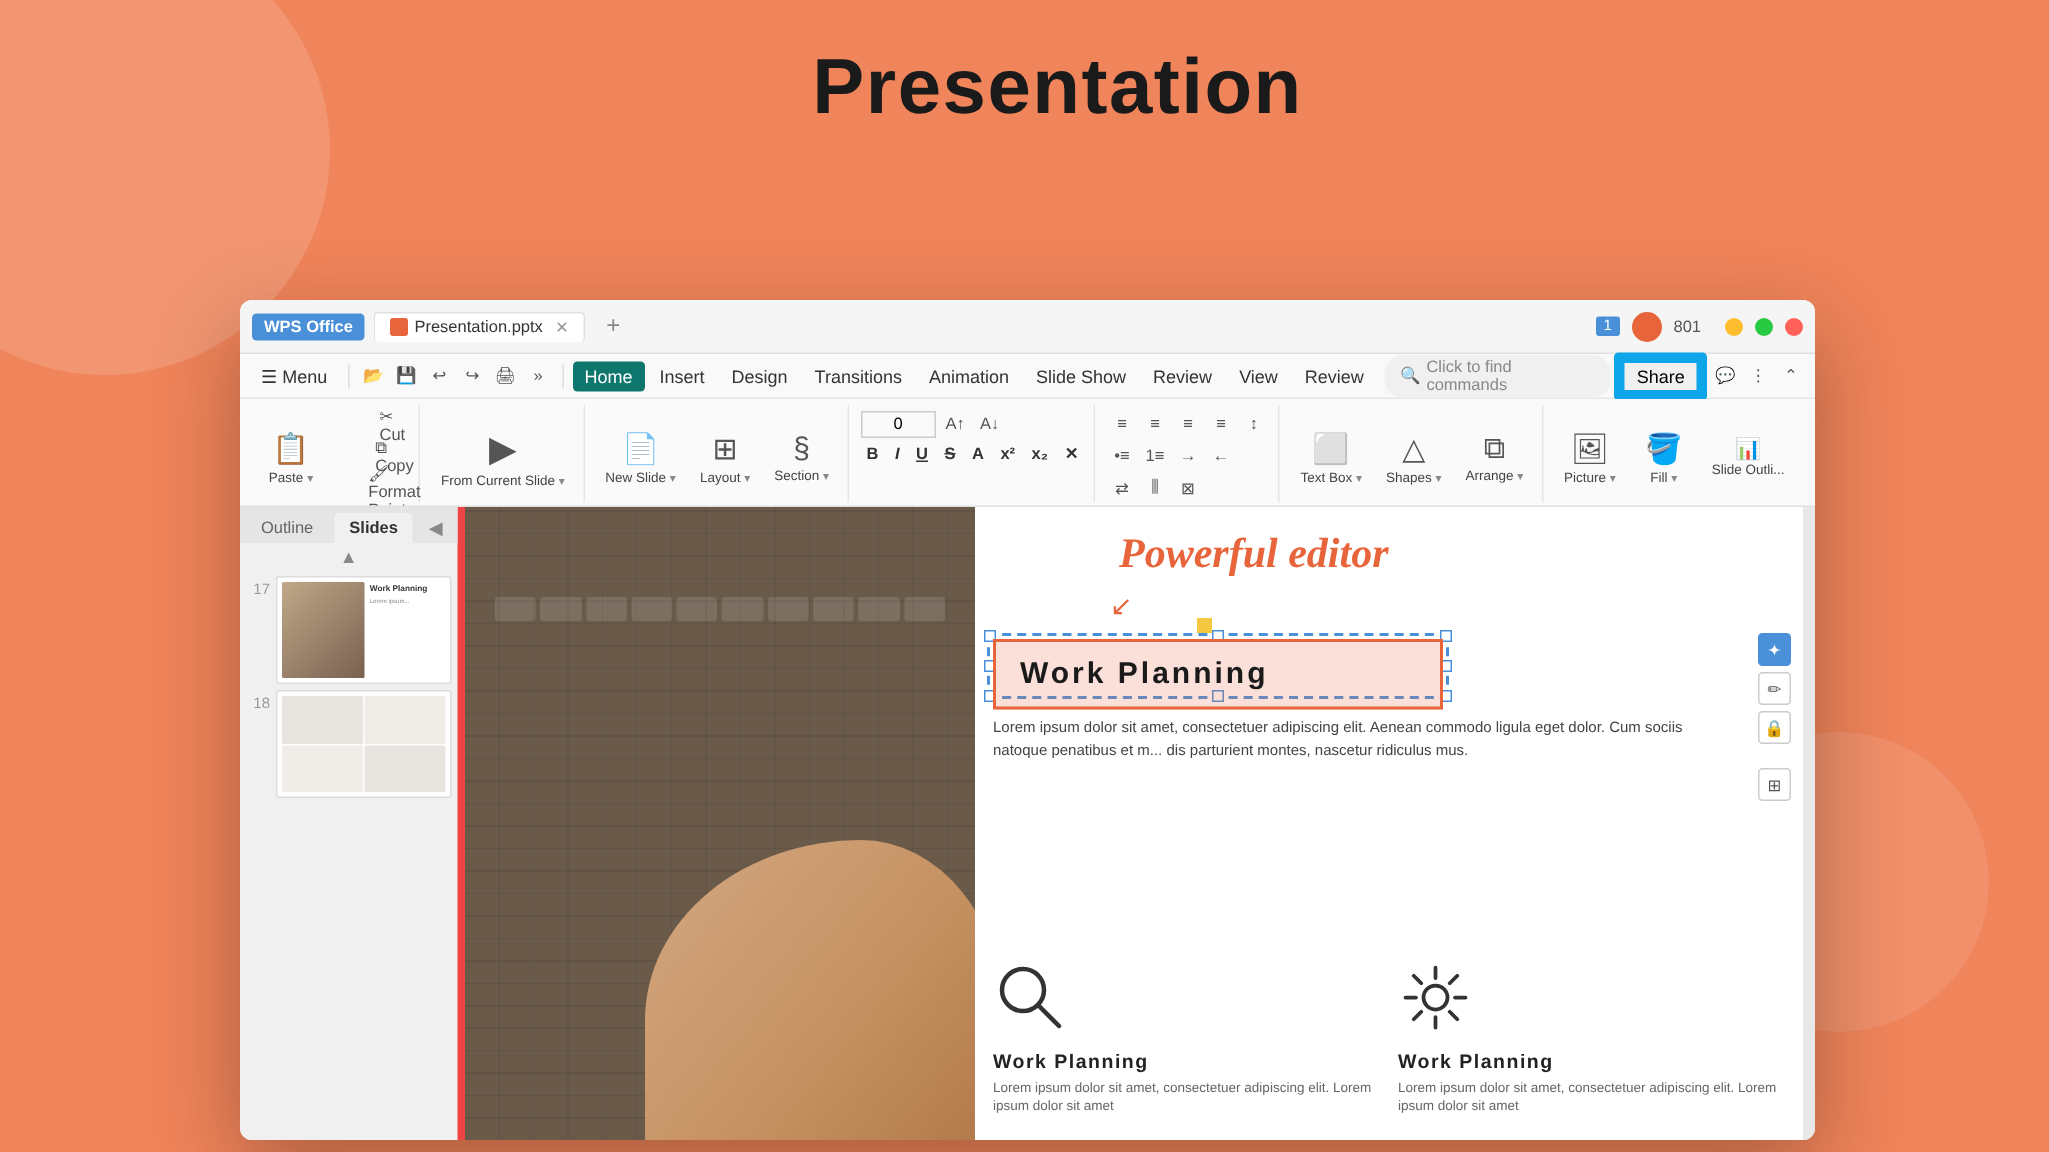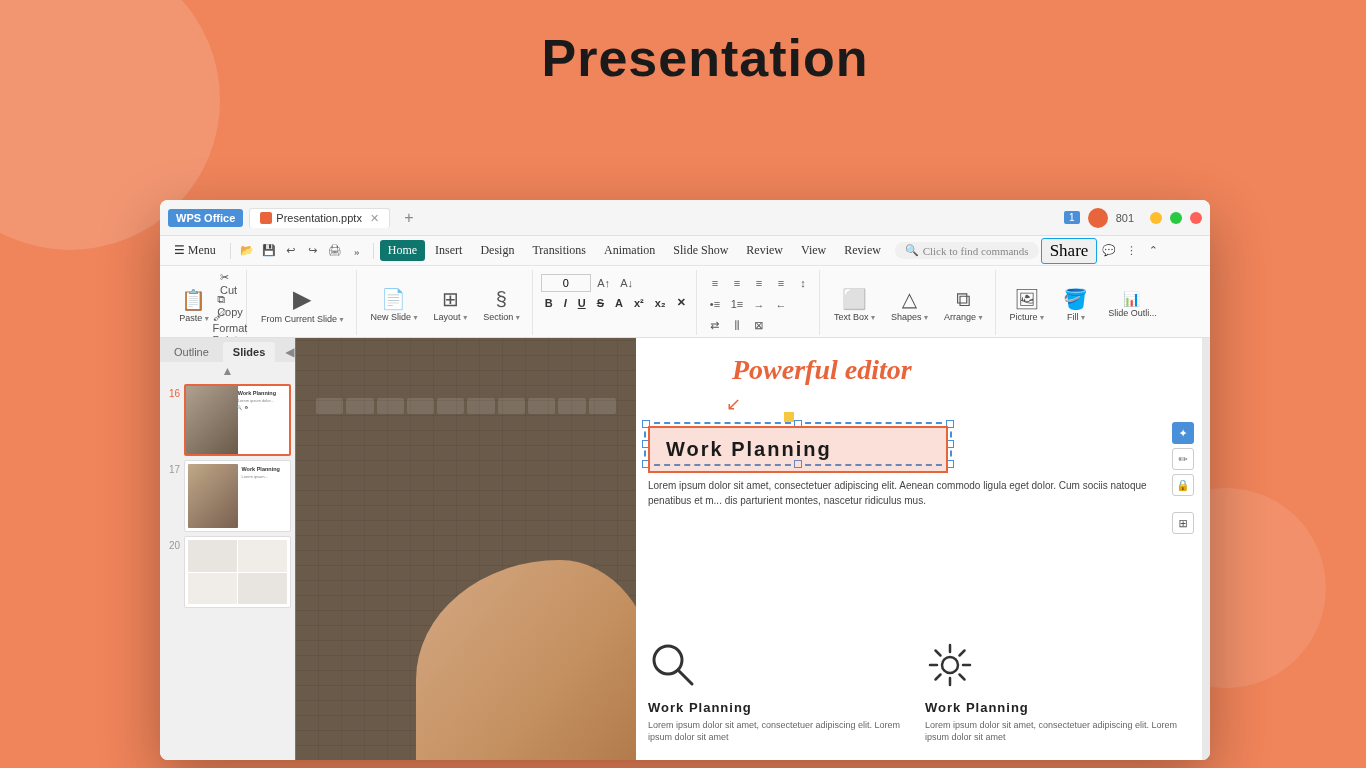--- a/index.html
+++ b/index.html
@@ -146,21 +146,20 @@
     
     .menu-bar {
       height: 30px;
       background: #f9f9f9;
       border-bottom: 1px solid #e5e5e5;
       display: flex;
       align-items: center;
       padding: 0 6px;
       gap: 2px;
       flex-shrink: 0;
-      font-family: Liberation Serif, serif;
     }
     .menu-item {
       padding: 3px 8px;
       font-size: 12px;
       color: #333;
       cursor: pointer;
       border-radius: 3px;
       white-space: nowrap;
     }
     .menu-item.active { background: #0f766e; color: #fff; border-radius: 3px; }
@@ -172,23 +171,23 @@
       border-radius: 12px;
       padding: 2px 10px;
       font-size: 11px;
       color: #888;
       gap: 4px;
       cursor: pointer;
       margin-left: 4px;
     }
     .share-btn {
       background: #f0f0f0;
-      border: 1px solid #0ea5e9;
+      border: 7px solid #0ea5e9;
       padding: 2px 8px;
-      font-size: 17px;
+      font-size: 12px;
       border-radius: 3px;
       cursor: pointer;
     }
     
     .ribbon {
       height: 72px;
       background: #fafafa;
       border-bottom: 1px solid #e0e0e0;
       display: flex;
       align-items: stretch;
@@ -211,43 +210,44 @@
       align-items: center;
       gap: 4px;
       flex: 1;
       padding-top: 4px;
     }
     
     .ribbon-small-row {
       display: flex;
       align-items: center;
       gap: 3px;
+      margin-left: 33px;
     }
     .small-icon-btn {
       width: 20px;
       height: 18px;
       display: flex;
       align-items: center;
       justify-content: center;
       font-size: 11px;
       cursor: pointer;
       border-radius: 2px;
       color: #555;
     }
     
     .content-area {
       flex: 1;
       display: flex;
       overflow: hidden;
     }
     
     .sidebar {
-      width: 136px;
+      width: 150px;
       background: #f0f0f0;
-      border-right: 1px solid #ef4444;
+      border-right: 5px solid #ef4444;
       display: flex;
       flex-direction: column;
       flex-shrink: 0;
     }
     .sidebar-tabs {
       display: flex;
       background: #e5e5e5;
       padding: 4px 4px 0;
       gap: 4px;
       align-items: center;
@@ -727,54 +727,38 @@
     <div class="sidebar">
       <div class="sidebar-tabs">
         <div class="sidebar-tab">Outline</div>
         <div class="sidebar-tab active">Slides</div>
         <div class="sidebar-collapse">◀</div>
       </div>
       <div class="sidebar-scroll-up">▲</div>
       <div class="slide-list">
 
 
-        <div class="slide-item">
-          <span class="slide-num" style="color:#e8643a;">16</span>
-          <div class="slide-thumb selected">
-            <div class="thumb-content">
-              <div class="mini-photo"></div>
-              <div class="mini-right">
-                <div class="mini-title">Work Planning</div>
-                <div class="mini-text">Lorem ipsum dolor...</div>
-                <div style="font-size:4px;margin-top:2px;display:flex;gap:2px;">
-                  <span>🔍</span>
-                    <span>⚙</span>
-                </div>
-              </div>
-            </div>
-          </div>
-        </div>
 
         <div class="slide-item">
           <span class="slide-num">17</span>
           <div class="slide-thumb">
             <div class="thumb-content">
               <div style="display:flex;gap:2px;height:100%;">
                 <div style="width:50%;background:linear-gradient(135deg,#c0a888,#7a6050);border-radius:1px;"></div>
                 <div style="flex:1;padding:2px;">
                   <div class="mini-title">Work Planning</div>
                   <div class="mini-text">Lorem ipsum...</div>
                 </div>
               </div>
             </div>
           </div>
         </div>
 
         <div class="slide-item">
-          <span class="slide-num">20</span>
+          <span class="slide-num">18</span>
           <div class="slide-thumb">
             <div class="thumb-content">
               <div style="display:grid;grid-template-columns:1fr 1fr;gap:1px;height:100%;">
                 <div style="background:#e8e4e0;border-radius:1px;"></div>
                 <div style="background:#f0ece8;border-radius:1px;"></div>
                 <div style="background:#f0ece8;border-radius:1px;"></div>
                 <div style="background:#e8e4e0;border-radius:1px;"></div>
               </div>
             </div>
           </div>

